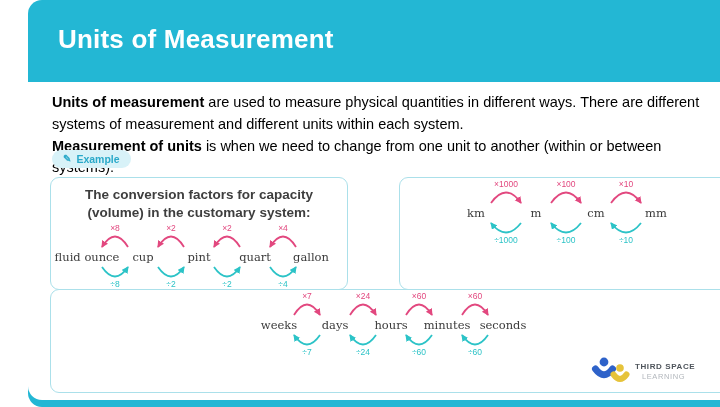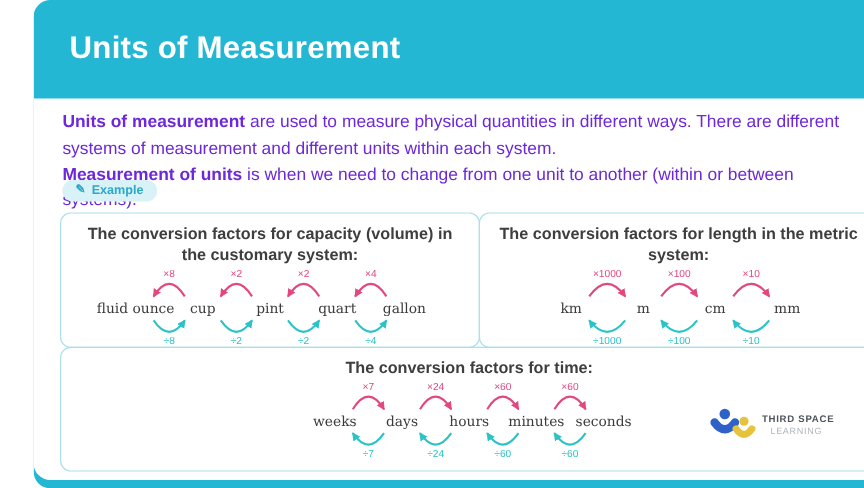--- a/index.html
+++ b/index.html
@@ -3,38 +3,38 @@
 <meta charset="utf-8">
 <style>
   html,body{margin:0;padding:0;background:#fff;}
   .canvas{position:relative;width:720px;height:407px;overflow:hidden;
           font-family:"Liberation Sans",sans-serif;background:#fff;margin-left:28px;}
   .teal-card{position:absolute;inset:0;background:#23b7d4;border-radius:14px;}
   .page-title{position:absolute;top:24px;left:30px;color:#ffffff;
               font-size:26px;font-weight:bold;letter-spacing:.2px;}
   .white-panel{position:absolute;left:0;top:82px;right:5px;bottom:7px;
                background:#ffffff;border-radius:0 0 14px 14px;}
-  .intro{position:absolute;left:24px;top:10px;width:660px;color:#6d28d9;
+  .intro{position:absolute;left:24px;top:10px;width:660px;color:#000000;
          font-size:14.5px;line-height:1.5;}
   .intro p{margin:0;}
   .intro b{font-weight:bold;}
   .example-pill{position:absolute;left:24px;top:68px;display:inline-flex;
                 align-items:center;gap:5px;background:#d8f2f8;color:#2aa9c9;
                 border:none;border-radius:10px;padding:3px 11px;font-size:10.5px;
                 font-weight:bold;font-family:"Liberation Sans",sans-serif;}
   .pencil{font-size:10px;line-height:1;}
   .box{position:absolute;background:#fff;border:1.5px solid #abe0ea;
        border-radius:9px;box-sizing:border-box;}
-  .box-capacity{left:22px;top:95px;width:350px;height:113px;}
+  .box-capacity{left:22px;top:95px;width:298px;height:113px;}
   .box-length{left:370.5px;top:95px;width:334px;height:113px;}
   .box-time{left:22px;top:207px;width:682px;height:104px;}
   .box-title{margin:8px 14px 0 14px;text-align:center;font-size:13.5px;
              font-weight:600;color:#3e3e3e;line-height:1.32;}
   .diagram{display:flex;justify-content:center;margin-top:1px;}
-  .logo{position:absolute;right:16px;bottom:16px;text-align:right;}
+  .logo{position:absolute;right:16px;bottom:0;text-align:right;}
 </style>
 </head>
 <body>
 
 <div class="canvas">
   <div class="teal-card"></div>
   <div class="page-title">Units of Measurement</div>
 
   <div class="white-panel">
     <div class="intro">
@@ -78,21 +78,20 @@
             <text x="182" y="64" text-anchor="middle" font-size="8.5" font-family="Liberation Sans, sans-serif" fill="#2cc3c7">÷2</text>
             <path d="M251,24 Q238,3 225,24" fill="none" stroke="#e2487f" stroke-width="1.8" marker-end="url(#ah-p-0)"></path>
             <text x="238" y="8" text-anchor="middle" font-size="8.5" font-family="Liberation Sans, sans-serif" fill="#e2487f">×4</text>
             <path d="M225,44 Q238,63 251,44" fill="none" stroke="#2cc3c7" stroke-width="1.8" marker-end="url(#ah-t-0)"></path>
             <text x="238" y="64" text-anchor="middle" font-size="8.5" font-family="Liberation Sans, sans-serif" fill="#2cc3c7">÷4</text>
           </svg>
         </div>
     </div>
 
     <div class="box box-length">
-      <div class="box-title">The conversion factors for length in the metric system:</div>
       <div class="diagram">
           <svg width="240" height="68" viewBox="0 0 240 68" style="overflow: visible;">
             <defs>
               <marker id="ah-p-1" markerUnits="userSpaceOnUse" markerWidth="9" markerHeight="9" refX="6" refY="3.5" orient="auto">
                 <path d="M0,0 L7,3.5 L0,7 Z" fill="#e2487f"></path>
               </marker>
               <marker id="ah-t-1" markerUnits="userSpaceOnUse" markerWidth="9" markerHeight="9" refX="6" refY="3.5" orient="auto">
                 <path d="M0,0 L7,3.5 L0,7 Z" fill="#2cc3c7"></path>
               </marker>
             </defs>
@@ -110,21 +109,20 @@
             <text x="120" y="64" text-anchor="middle" font-size="8.5" font-family="Liberation Sans, sans-serif" fill="#2cc3c7">÷100</text>
             <path d="M165,24 Q180,3 195,24" fill="none" stroke="#e2487f" stroke-width="1.8" marker-end="url(#ah-p-1)"></path>
             <text x="180" y="8" text-anchor="middle" font-size="8.5" font-family="Liberation Sans, sans-serif" fill="#e2487f">×10</text>
             <path d="M195,44 Q180,63 165,44" fill="none" stroke="#2cc3c7" stroke-width="1.8" marker-end="url(#ah-t-1)"></path>
             <text x="180" y="64" text-anchor="middle" font-size="8.5" font-family="Liberation Sans, sans-serif" fill="#2cc3c7">÷10</text>
           </svg>
         </div>
     </div>
 
     <div class="box box-time">
-      <div class="box-title">The conversion factors for time:</div>
       <div class="diagram">
           <svg width="308" height="68" viewBox="0 0 308 68" style="overflow: visible;">
             <defs>
               <marker id="ah-p-2" markerUnits="userSpaceOnUse" markerWidth="9" markerHeight="9" refX="6" refY="3.5" orient="auto">
                 <path d="M0,0 L7,3.5 L0,7 Z" fill="#e2487f"></path>
               </marker>
               <marker id="ah-t-2" markerUnits="userSpaceOnUse" markerWidth="9" markerHeight="9" refX="6" refY="3.5" orient="auto">
                 <path d="M0,0 L7,3.5 L0,7 Z" fill="#2cc3c7"></path>
               </marker>
             </defs>

